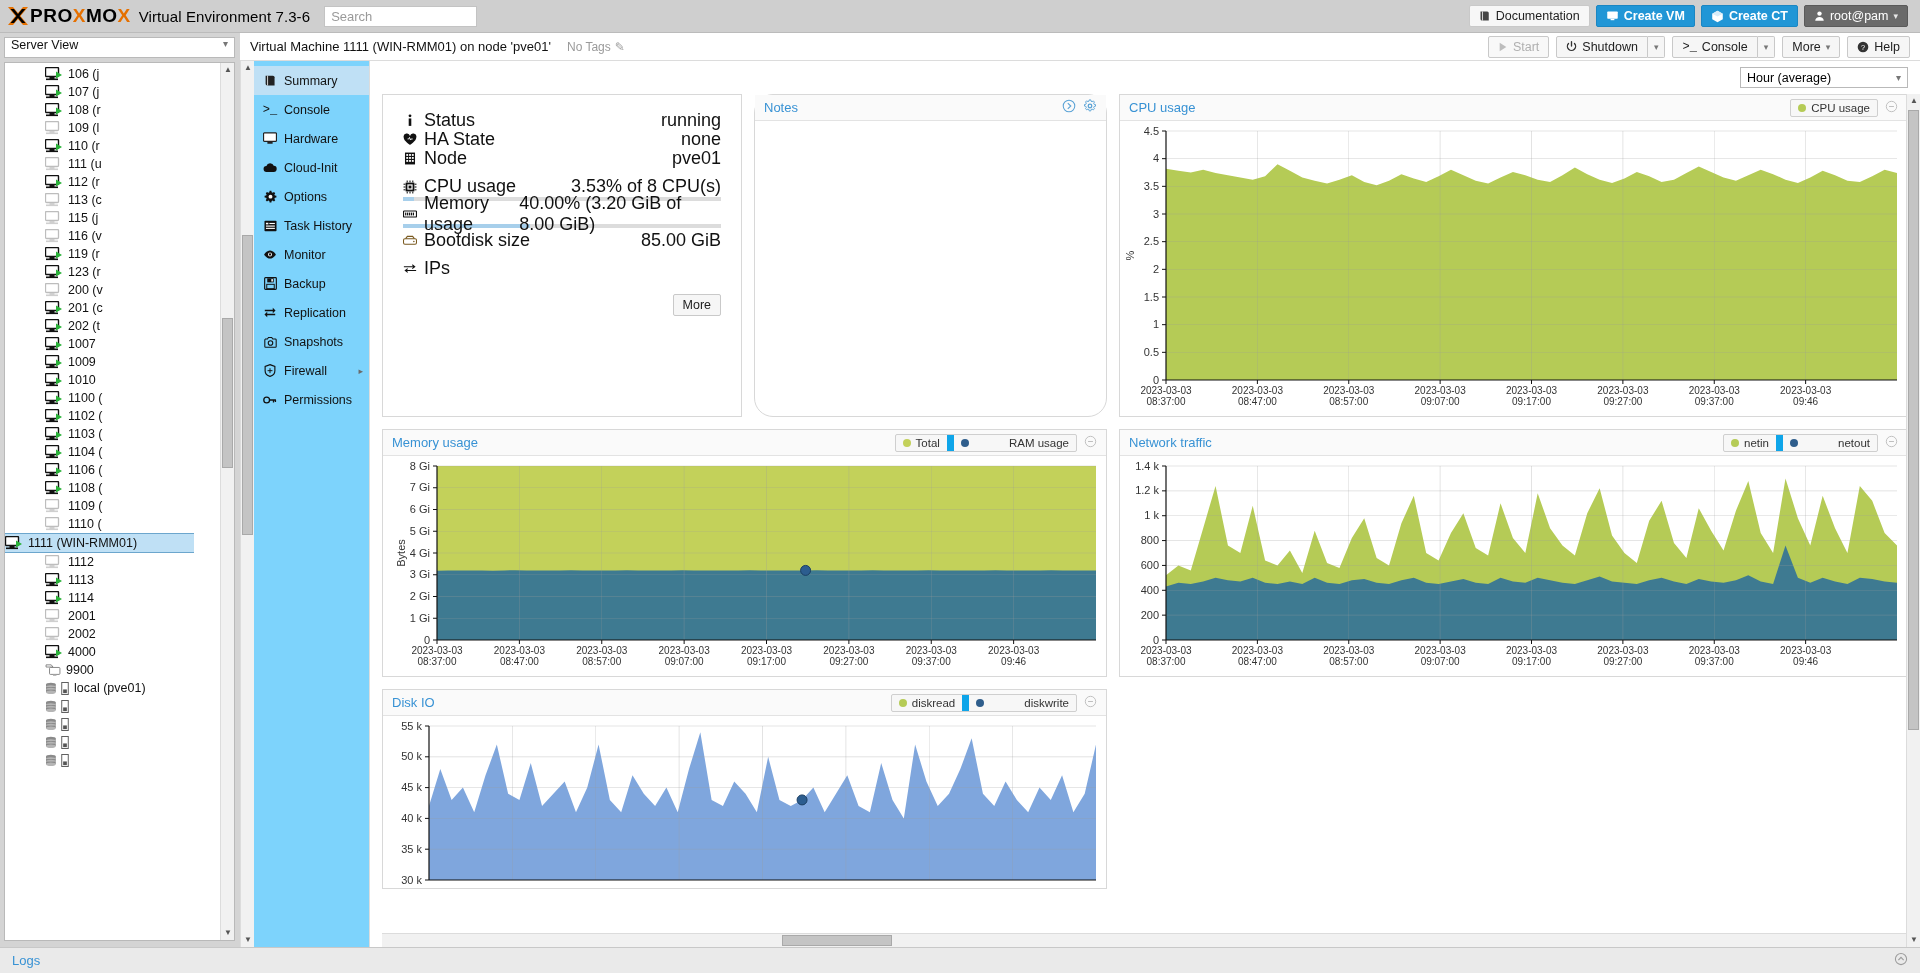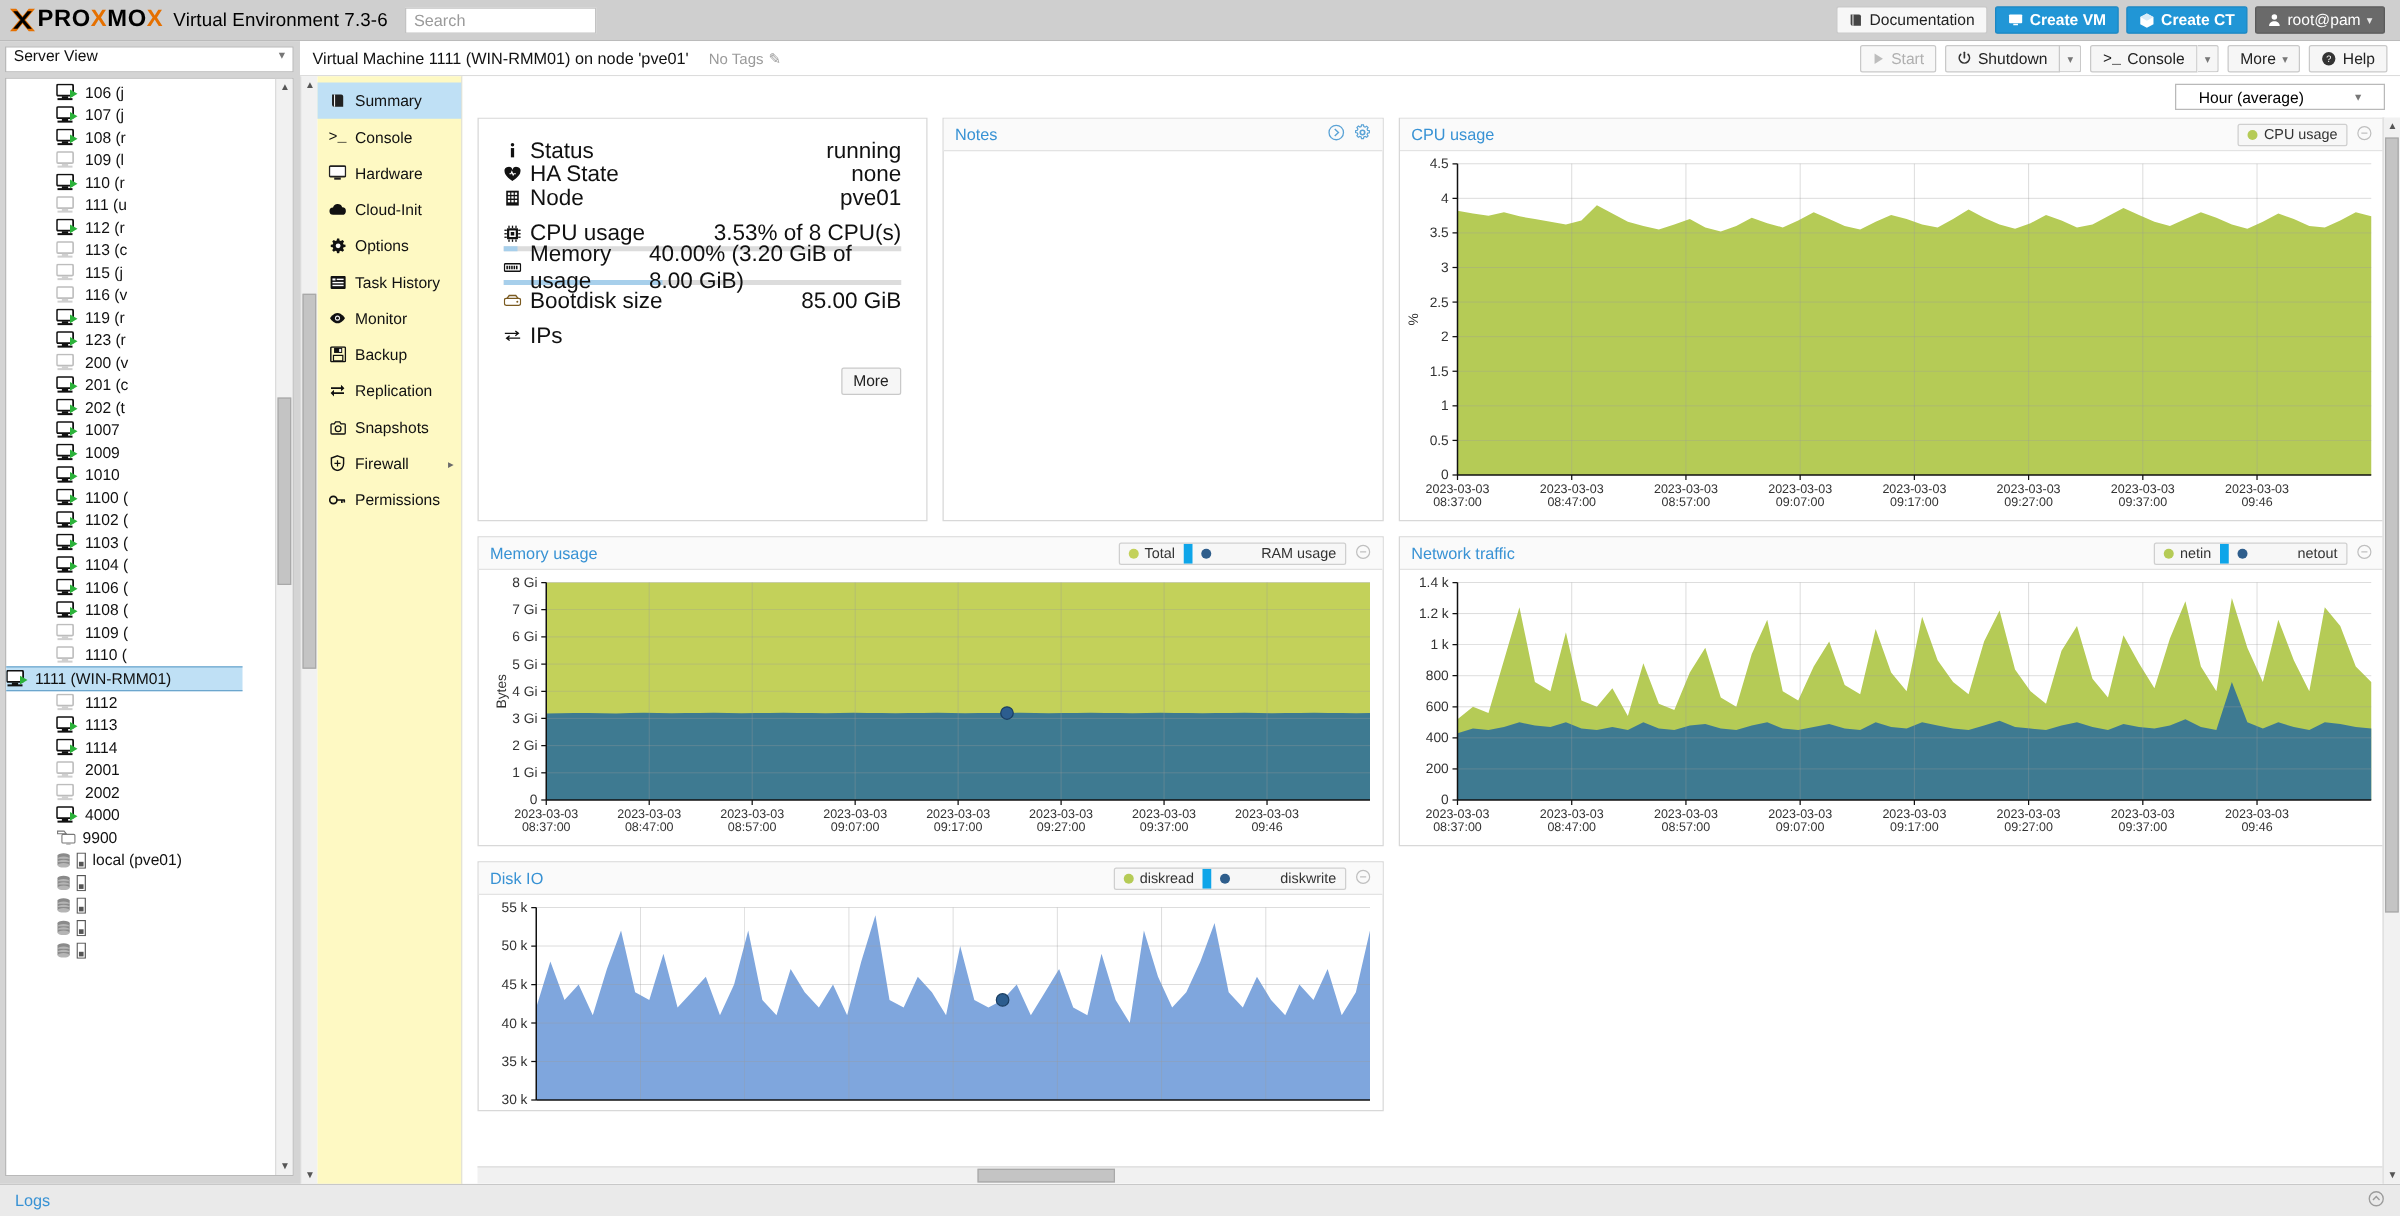--- a/index.html
+++ b/index.html
@@ -78,40 +78,40 @@
   .tags { margin-left: 16px; font-size: 12px; color: #9a9a9a; display: flex; align-items: center; gap: 4px;}
   .crumb-right { margin-left: auto; display: flex; align-items: center; gap: 7px; }
   .btn.disabled { color: #b0b0b0; background: #f8f8f8; }
   .split { display: inline-flex; }
   .split .main { border-radius: 2px 0 0 2px; }
   .split .arrow { border-left: none; border-radius: 0 2px 2px 0; padding: 0 6px; }
 
   .contentrow { flex: 1 1 auto; display: flex; min-height: 0; }
 
   
-  .navpanel { width: 116px; flex: 0 0 116px; background: #fef9c3; border-right: 1px solid #dcdcdc;
+  .navpanel { width: 116px; flex: 0 0 116px; background: #7dd3fc; border-right: 1px solid #dcdcdc;
               position: relative; padding-top: 5px;}
   .navitem { height: 29px; display: flex; align-items: center; gap: 7px; padding-left: 9px;
              font-size: 12.5px; color: #111; cursor: pointer; white-space: nowrap;}
   .navitem.active { background: #bfe0f5; }
   .navitem .na { margin-left: auto; padding-right: 6px; color: #6b6b6b; font-size: 9px;}
 
   
   .contentscroll { width: 14px; flex: 0 0 14px; background: #f1f1f1; border-left: 1px solid #dcdcdc;
                    position: relative; }
   .contentscroll .thumb { position: absolute; left: 1px; width: 11px; background: #c4c4c4; border: 1px solid #a9a9a9;}
   .contentscroll .arr { position: absolute; left: 0; width: 14px; height: 14px; text-align: center; font-size: 8px; color: #555; line-height: 14px;}
   .contentscroll .arr.up { top: 0; } .contentscroll .arr.dn { bottom: 0; }
 
   
   .dash { flex: 1 1 auto; min-width: 0; display: flex; flex-direction: column; background: #fff; position: relative;}
   .dashtop { height: 33px; flex: 0 0 33px; display: flex; align-items: center; justify-content: flex-end;
              padding-right: 12px; }
   .selectbox { width: 168px; height: 21px; border: 1px solid #b9b9b9; background: #fff; display: flex;
-               align-items: center; padding: 0 18px; font-size: 12.5px; }
+               align-items: center; padding: 0 6px; font-size: 12.5px; }
   .selectbox .chev { margin-left: auto; color: #777; font-size: 10px; }
   .grid { flex: 1 1 auto; overflow: hidden; padding: 0 12px 0 12px; position: relative; }
   .rowwrap { display: flex; gap: 12px; margin-bottom: 12px; }
 
   .panel { border: 1px solid #d8d8d8; background: #fff; display: flex; flex-direction: column; }
   .panel-hd { height: 26px; flex: 0 0 26px; display: flex; align-items: center; padding: 0 9px;
               background: #fafafa; border-bottom: 1px solid #e3e3e3; }
   .panel-title { color: #3892d4; font-size: 13px; }
   .panel-tools { margin-left: auto; display: flex; align-items: center; gap: 7px; }
   .panel-bd { flex: 1 1 auto; overflow: hidden; position: relative; }
@@ -1007,21 +1007,21 @@
                       </div>
                     </div>
                   <div class="morebtn">
                     <div class="btn">
                       <span>More</span>
                     </div>
                   </div>
                 </div>
               </div>
 
-              <div class="panel" style="width:353px;height:323px;">
+              <div class="panel" style="width:353px;height:323px;border-radius:19px;">
                 <div class="panel-hd">
                   <span class="panel-title">Notes</span>
                   <div class="panel-tools">
                     <span>
                       <svg width="14" height="14" viewBox="0 0 16 16">
                           <circle cx="8" cy="8" r="6.6" fill="none" stroke="#5ba3d6" stroke-width="1.2"></circle>
                           <path d="M6.6 4.8L10 8l-3.4 3.2" fill="none" stroke="#5ba3d6" stroke-width="1.3"></path>
                         </svg>
                     </span>
                     <span>

